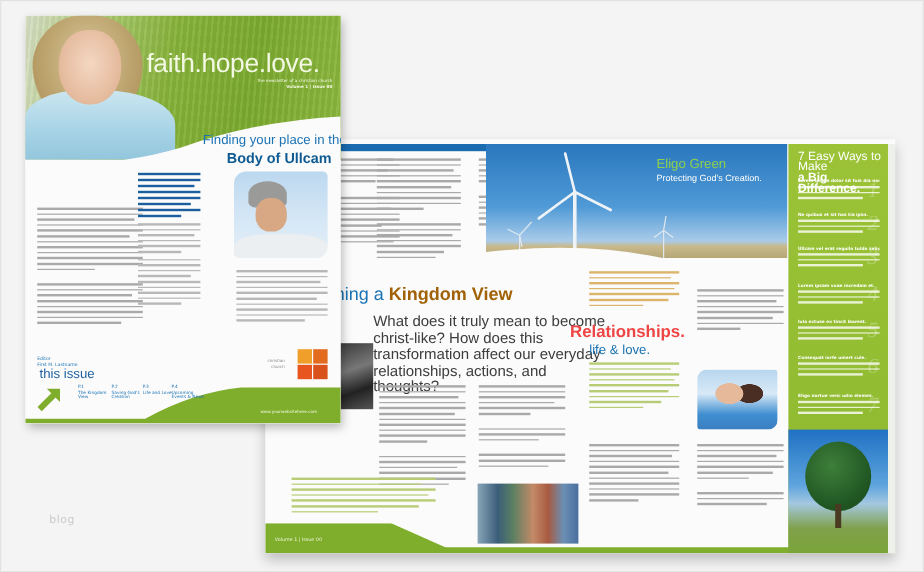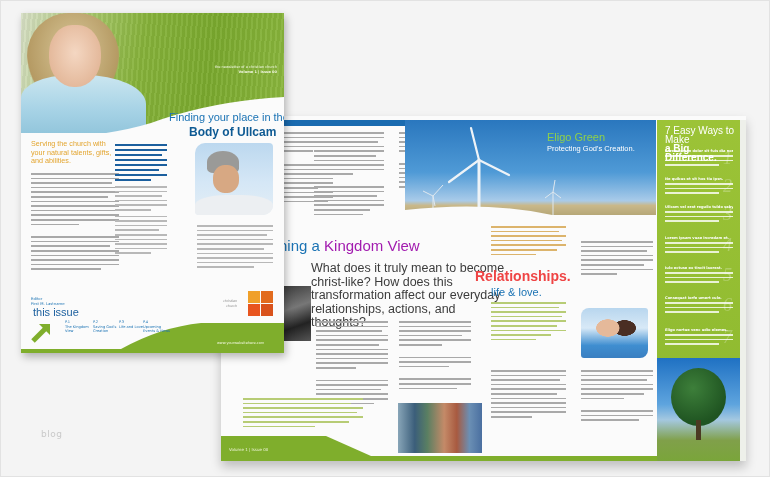--- a/index.html
+++ b/index.html
@@ -11,21 +11,21 @@
   .spread { position: absolute; left: 220px; top: 115px; width: 525px; height: 345px; background: #fbfbfb; box-shadow: 0 6px 10px rgba(0,0,0,0.22); overflow: hidden; }
   .spread .blueband { position: absolute; left: 60px; top: 4px; width: 200px; height: 6px; background: #1a6bb0; }
   .spread .col { position: absolute; }
   .lines { display: flex; flex-direction: column; gap: 3px; }
   .lines i { display: block; height: 1.6px; background: #a9a9a9; }
   .lines.light i { background: #b8b8b8; }
   .lines.green i { background: #b7cc75; }
   .lines.orange i { background: #dcb46c; }
   .lines.white i { background: rgba(255,255,255,0.8); }
   .kv-title { position: absolute; left: 58px; top: 121px; font-size: 15px; color: #1b73b4; font-family: "Liberation Sans", sans-serif; white-space: nowrap; }
-  .kv-title b { color: #a21caf; font-weight: normal; }
+  .kv-title b { color: #a16207; font-weight: bold; }
   .kv-q { position: absolute; left: 90px; top: 146px; width: 195px; font-size: 12.5px; line-height: 13.5px; color: #3c3c3c; font-family: "Liberation Sans", sans-serif; }
   .car-img { position: absolute; left: 60px; top: 170px; width: 30px; height: 55px; background: linear-gradient(160deg,#3a3a3a,#777 40%,#222 70%,#555); }
   .quote-green { position: absolute; left: 22px; top: 282px; width: 120px; }
   .spread-footer { position: absolute; left: 0; top: 320px; width: 525px; height: 25px; }
   .spread-footer .txt { position: absolute; left: 8px; top: 11px; color: #eef5d8; font-size: 4px; }
   .people-img { position: absolute; left: 177px; top: 287px; width: 84px; height: 50px; background: linear-gradient(90deg,#88a5b8 0%,#3b5e7a 20%,#5a7f62 35%,#c48a68 55%,#a85a40 70%,#6b8fb4 85%,#4a6fa0 100%); }
 
   
   .wind { position: absolute; left: 184px; top: 4px; width: 251px; height: 95px; background: linear-gradient(180deg,#2a77be 0%,#4f9ad6 55%,#a9cbe9 85%,#c9b88a 90%,#b6a777 100%); overflow: hidden; }
   .wind .white-cut { position: absolute; left: 0; top: 80px; width: 251px; height: 30px; }
@@ -366,29 +366,29 @@
       <div class="woman">
         <div class="hair"></div>
         <div class="jacket"></div>
         <div class="face"></div>
       </div>
     </div>
     <svg class="hero-cut" viewBox="0 0 263 55" preserveAspectRatio="none">
       <path d="M0 52 Q70 58 130 40 Q190 18 263 14 L263 55 L0 55 Z" fill="#fbfbfb"></path>
     </svg>
 
+    <div class="brand">faith.hope.love.</div>
     <div class="brand-sub">
       <div>the newsletter of a christian church</div>
       <div style="font-weight:bold">Volume 1 | Issue 00</div>
     </div>
 
     <div class="headline1">Finding your place in the</div>
     <div class="headline2">Body of Ullcam</div>
 
-    <div class="serving">Serving the church with your natural talents, gifts, and abilities.</div>
 
     <div class="c1 lines">
       <i></i>
         <i></i>
         <i style="width:92%"></i>
         <i></i>
         <i></i>
         <i style="width:88%"></i>
         <i></i>
         <i></i>

